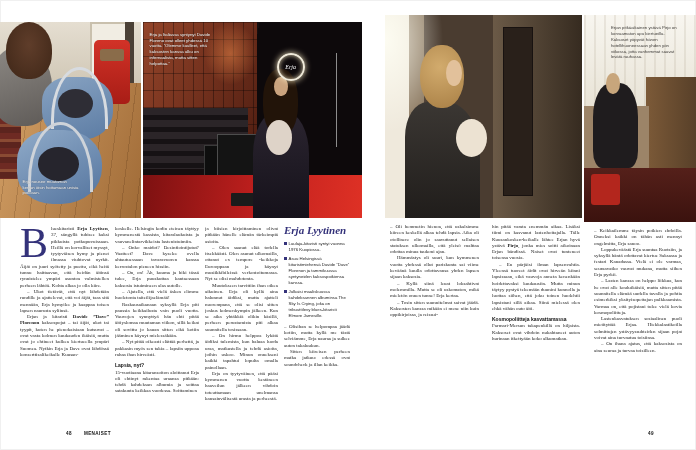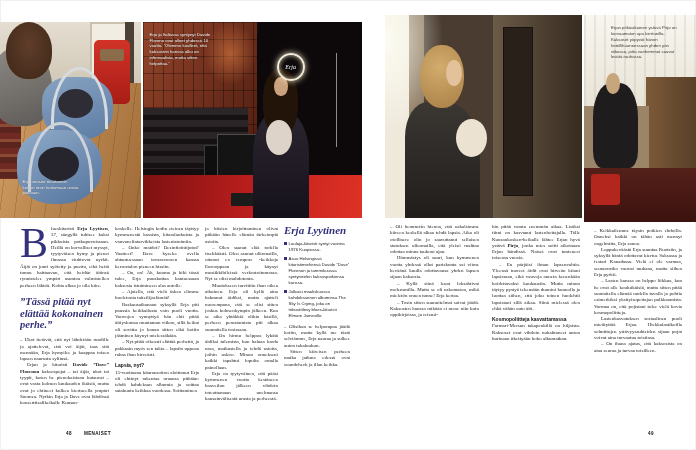--- a/index.html
+++ b/index.html
@@ -148,21 +148,20 @@
       <div class="shape st-face"></div>
       <div class="shape st-babybundle"></div>
       <div class="shape st-neon">
         <span>Erja</span>
       </div>
       <figcaption class="caption light" style="left:3%;top:5%;width:29%;">Erja ja Italiassa syntynyt Davide Floreno ovat olleet yhdessä 10 vuotta. ”Olemme kuulleet, että kaksosten kanssa alku on infernaalista, mutta sitten helpottaa.”</figcaption>
     </figure>
 
     <div class="col" style="left:20px;top:226px;width:89px;height:218px;">
       <p><span class="dropcap">B</span><span>lueskitaristi </span><b>Erja Lyytisen</b><span>, 37, sängyllä tuhisee kaksi pikkuista potkupuvuissaan. Heillä on korvalliset myssyt, tyytyväisen hymy ja pienet ilmassa viuhtovat nyrkit. Äijät on juuri syötetty ja puettu, eikä heitä tunnu haittaavan, että heidän äitinsä rynnistelee ympäri asuntoa valmistellen perheen lähtöä. Kohta alkaa jo olla kiire.</span></p>
-      <div class="pullquote pq-left">”Tässä pitää nyt elättää kokonainen perhe.”</div>
       <p>– Ukot tietävät, että nyt lähdetään rundille ja ajattelevat, että voi äijät, taas sitä mennään, Erja hymyilee ja kaappaa toisen lapsen naurusta syliinsä.</p>
       <p><span>Erjan ja kitaristi </span><b>Davide ”Dave” Florenon</b><span> kaksospojat – tai äijät, ukot tai tyypit, kuten he pienokaisiaan kutsuvat – ovat vasta kolmen kuukauden ikäisiä, mutta ovat jo ehtineet kulkea kiertueella ympäri Suomea. Nytkin Erja ja Dave ovat lähdössä konserttisalikeikalle Kuusan-</span></p>
     </div>
 
     <div class="col" style="left:115px;top:226px;width:84px;height:218px;">
       <p>koskelle. Helsingin kodin eteinen täyttyy kymmenestä kassista, kitaralaukuista ja vauvanelintarvikkeista lastenistuimiin.</p>
       <p>– Onko maidot? Desinfiointijutut? Vaatteet? Dave kyselee ovella ahtautuessaan tavaravuoren kanssa kerrostalon pieneen hissiin.</p>
       <p>– On, on! Äh, kuuma ja hiki tässä tulee, Erja puuskuttaa kantaessaan kaksosia istuimineen alas autolle.</p>
       <p>– Ajatella, että vielä äsken elimme huoletonta taiteilijaelämää!</p>
       <p>Raskausaikanaan syksyllä Erja piti paussia keikkailusta vain puoli vuotta. Vauvojen synnyttyä hän ehti pitää äitiyslomaa muutaman viikon, sillä keikat oli sovittu jo kauan sitten eikä kotiin jääminen käynyt mielessäkään.</p>

